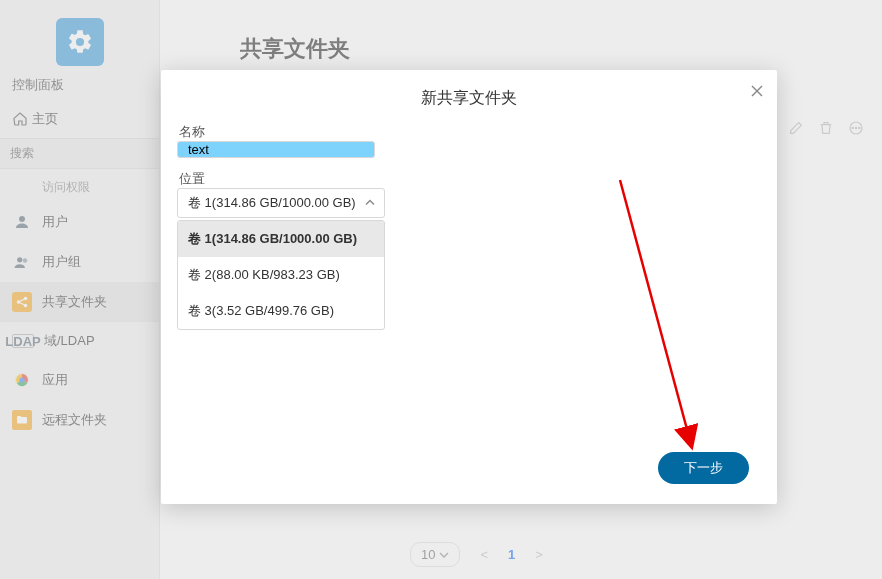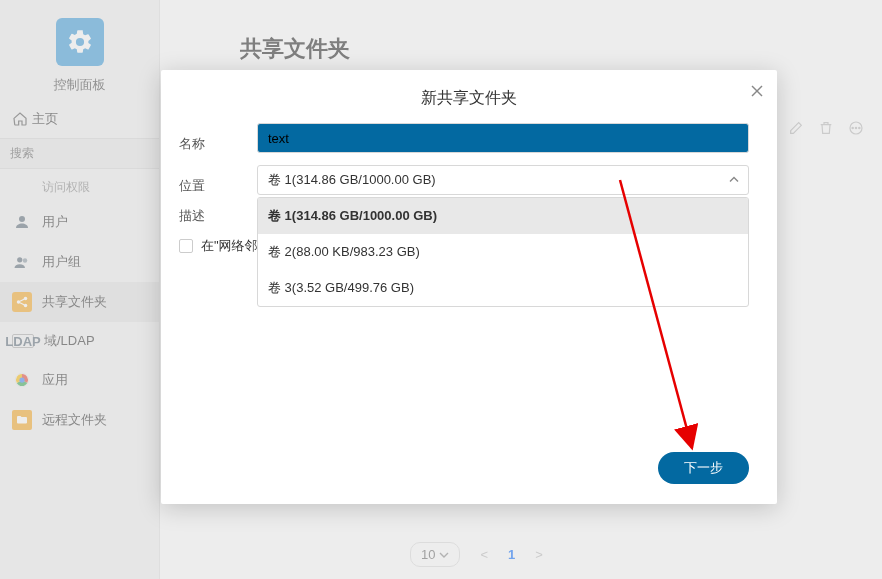--- a/index.html
+++ b/index.html
@@ -3,21 +3,21 @@
 <meta charset="utf-8">
 <style>
   * { box-sizing: border-box; margin: 0; padding: 0; font-family: "Microsoft YaHei", sans-serif; }
   body { width: 882px; height: 579px; background: #f5f5f5; position: relative; overflow: hidden; font-size: 13px; color: #333; }
 
   .titlebar { position: absolute; top: 0; right: 0; height: 28px; display: flex; align-items: center; gap: 14px; padding: 0 14px; }
   .titlebar a { color: #0a6cff; text-decoration: underline; font-size: 13px; }
   .titlebar .win-btn { width: 12px; height: 12px; display: flex; align-items: center; justify-content: center; color: #555; font-size: 12px; }
 
   .sidebar { position: absolute; left: 0; top: 0; width: 160px; height: 100%; background: #f0f0f0; border-right: 1px solid #e0e0e0; display: flex; flex-direction: column; }
-  .brand { text-align: center; padding: 18px 4px 6px; }
+  .brand { text-align: left; padding: 18px 12px 6px; }
   .brand-icon { width: 48px; height: 48px; background: #3a9ad9; border-radius: 6px; margin: 0 auto 10px; display: flex; align-items: center; justify-content: center; }
   .brand-label { font-size: 13px; color: #444; }
 
   .home-row { display: flex; align-items: center; gap: 4px; padding: 10px 12px; font-size: 13px; color: #333; }
   .home-row svg { width: 16px; height: 16px; }
 
   .search-box { background: #e8e8e8; padding: 6px 10px; font-size: 12px; color: #666; border-top: 1px solid #d8d8d8; border-bottom: 1px solid #d8d8d8; }
 
   .section-title { padding: 10px 10px 6px; font-size: 12px; color: #888; margin-left: 32px; }
 
@@ -35,23 +35,23 @@
   .pager .arrow { color: #bbb; }
   .pager .current { color: #0a6cff; font-weight: 600; }
   .pager .box { border: 1px solid #ddd; padding: 4px 10px; border-radius: 10px; }
 
   .overlay { position: absolute; inset: 0; background: rgba(220,220,220,0.5); }
 
   .modal { position: absolute; left: 161px; top: 70px; width: 616px; height: 434px; background: #fff; border-radius: 2px; box-shadow: 0 4px 24px rgba(0,0,0,0.18); }
   .modal-title { text-align: center; font-size: 16px; padding: 18px 0 14px; color: #333; }
   .modal-close { position: absolute; right: 14px; top: 14px; color: #888; cursor: pointer; font-size: 14px; }
   .form { padding: 0 28px 0 16px; }
-  .form-row { display: flex; align-items: flex-end; margin-bottom: 12px; }
+  .form-row { display: flex; align-items: flex-start; margin-bottom: 12px; flex-direction: column; }
   .form-label { width: 80px; font-size: 13px; color: #555; padding-left: 2px; }
-  .text-input { flex: 1; border: 1px solid #d8d8d8; border-radius: 3px; height: 30px; padding: 0 10px; font-size: 13px; background: #0369a1; }
+  .text-input { flex: 1; border: 1px solid #d8d8d8; border-radius: 3px; height: 30px; padding: 0 10px; font-size: 13px; background: #7dd3fc; }
   .select-box { flex: 1; position: relative; }
   .select-display { border: 1px solid #d8d8d8; border-radius: 3px; height: 30px; padding: 0 28px 0 10px; font-size: 13px; display: flex; align-items: center; background: #fff; }
   .select-caret { position: absolute; right: 10px; top: 50%; transform: translateY(-50%); color: #888; pointer-events: none; }
   .dropdown { position: absolute; left: 0; right: 0; top: 32px; border: 1px solid #d8d8d8; background: #fff; border-radius: 3px; overflow: hidden; z-index: 2; }
   .dropdown-item { padding: 9px 10px; font-size: 13px; cursor: pointer; }
   .dropdown-item.selected { background: #e8e8e8; font-weight: 600; }
   .checkbox-row { display: flex; align-items: center; gap: 8px; margin-top: 6px; padding-left: 2px; }
   .checkbox { width: 14px; height: 14px; border: 1px solid #ccc; border-radius: 2px; background: #fff; }
   .next-btn { position: absolute; right: 28px; bottom: 20px; background: #0369a1; color: #fff; border: none; border-radius: 16px; padding: 7px 26px; font-size: 13px; cursor: pointer; }
 

